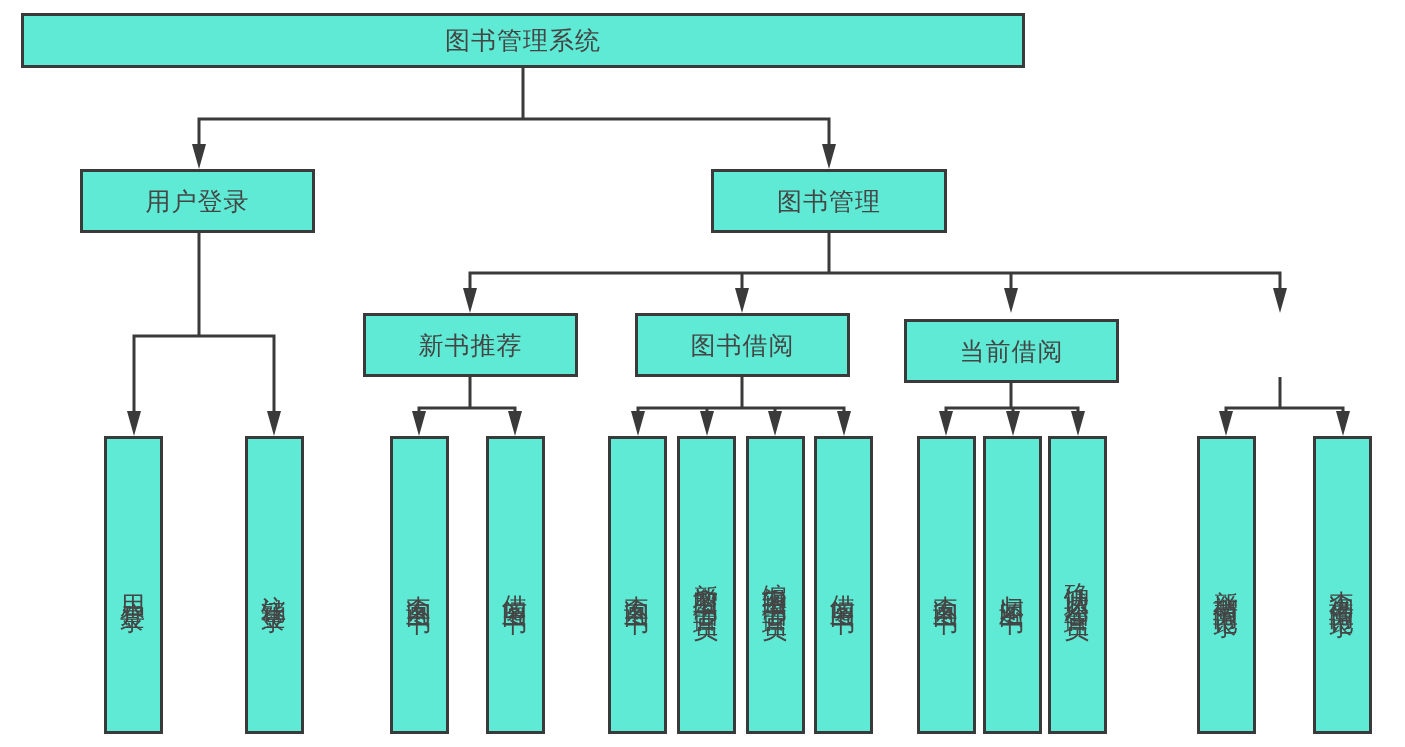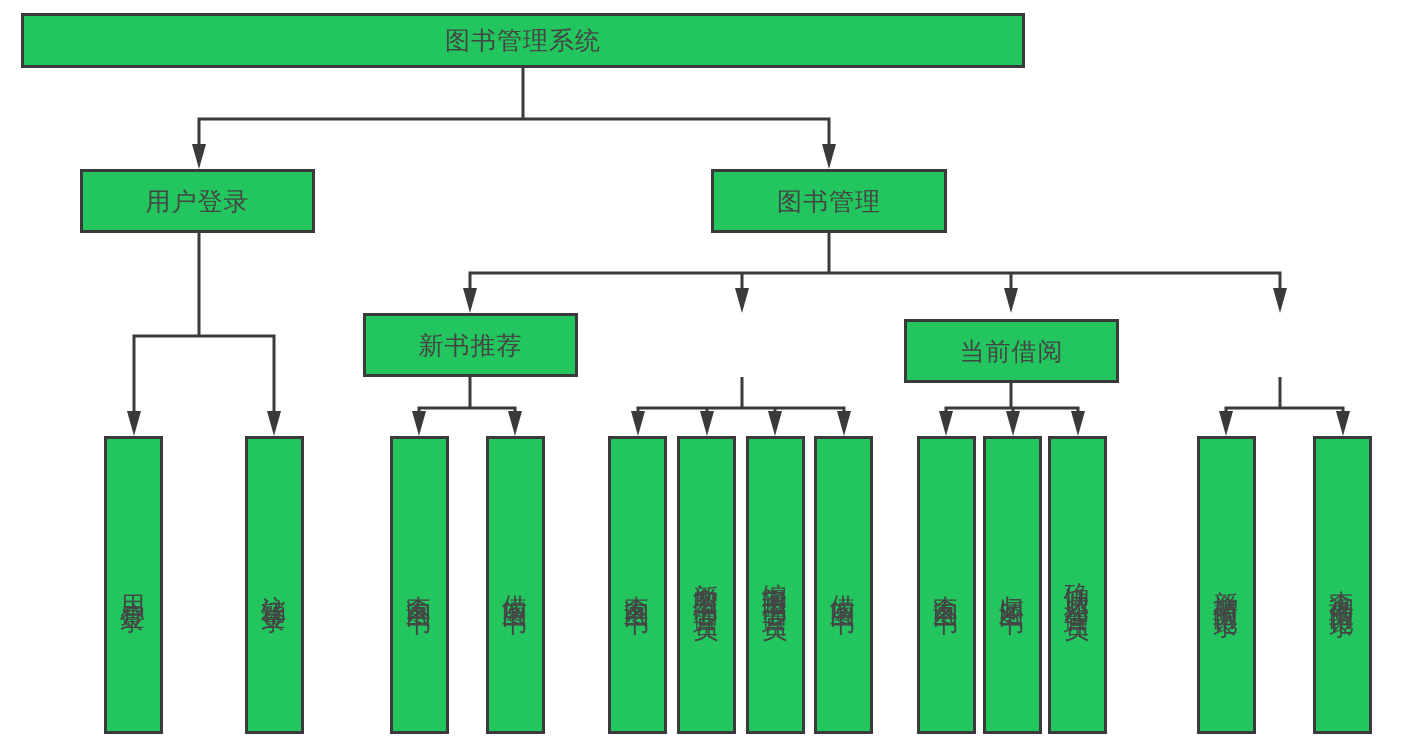--- a/index.html
+++ b/index.html
@@ -18,21 +18,21 @@
   .connectors {
     position: absolute;
     left: 0;
     top: 0;
     z-index: 1;
   }
   .node {
     position: absolute;
     box-sizing: border-box;
     border: 3px solid #3a3a3a;
-    background: #22c55e;
+    background: #5eead4;
     display: flex;
     align-items: center;
     justify-content: center;
     color: #454545;
     font-size: 25px;
     letter-spacing: 1px;
     z-index: 2;
     white-space: nowrap;
   }
   .node.root   { left: 21px;  top: 13px;  width: 1004px; height: 55px; }
@@ -92,20 +92,21 @@
       M1071,411 L1085,411 L1078,436 Z
       M1219,411 L1233,411 L1226,436 Z  M1336,411 L1350,411 L1343,436 Z"></path>
   </svg>
 
   <div class="node root">图书管理系统</div>
 
   <div class="node lvl2" style="left:80px;">用户登录</div>
   <div class="node cat" style="left:363px;">新书推荐</div>
 
   <div class="node lvl2" style="left:711px; width:236px;">图书管理</div>
+  <div class="node cat" style="left:635px;">图书借阅</div>
   <div class="node cat" style="left:904px;margin-top:6px;">当前借阅</div>
 
   <div class="node leaf" style="left:104px;">用户登录</div>
   <div class="node leaf" style="left:245px;">注销登录</div>
 
   <div class="node leaf" style="left:390px;">查询图书</div>
   <div class="node leaf" style="left:486px;">借阅图书</div>
 
   <div class="node leaf" style="left:608px;">查询图书</div>
   <div class="node leaf" style="left:677px;">新增图书（管理员）</div>

